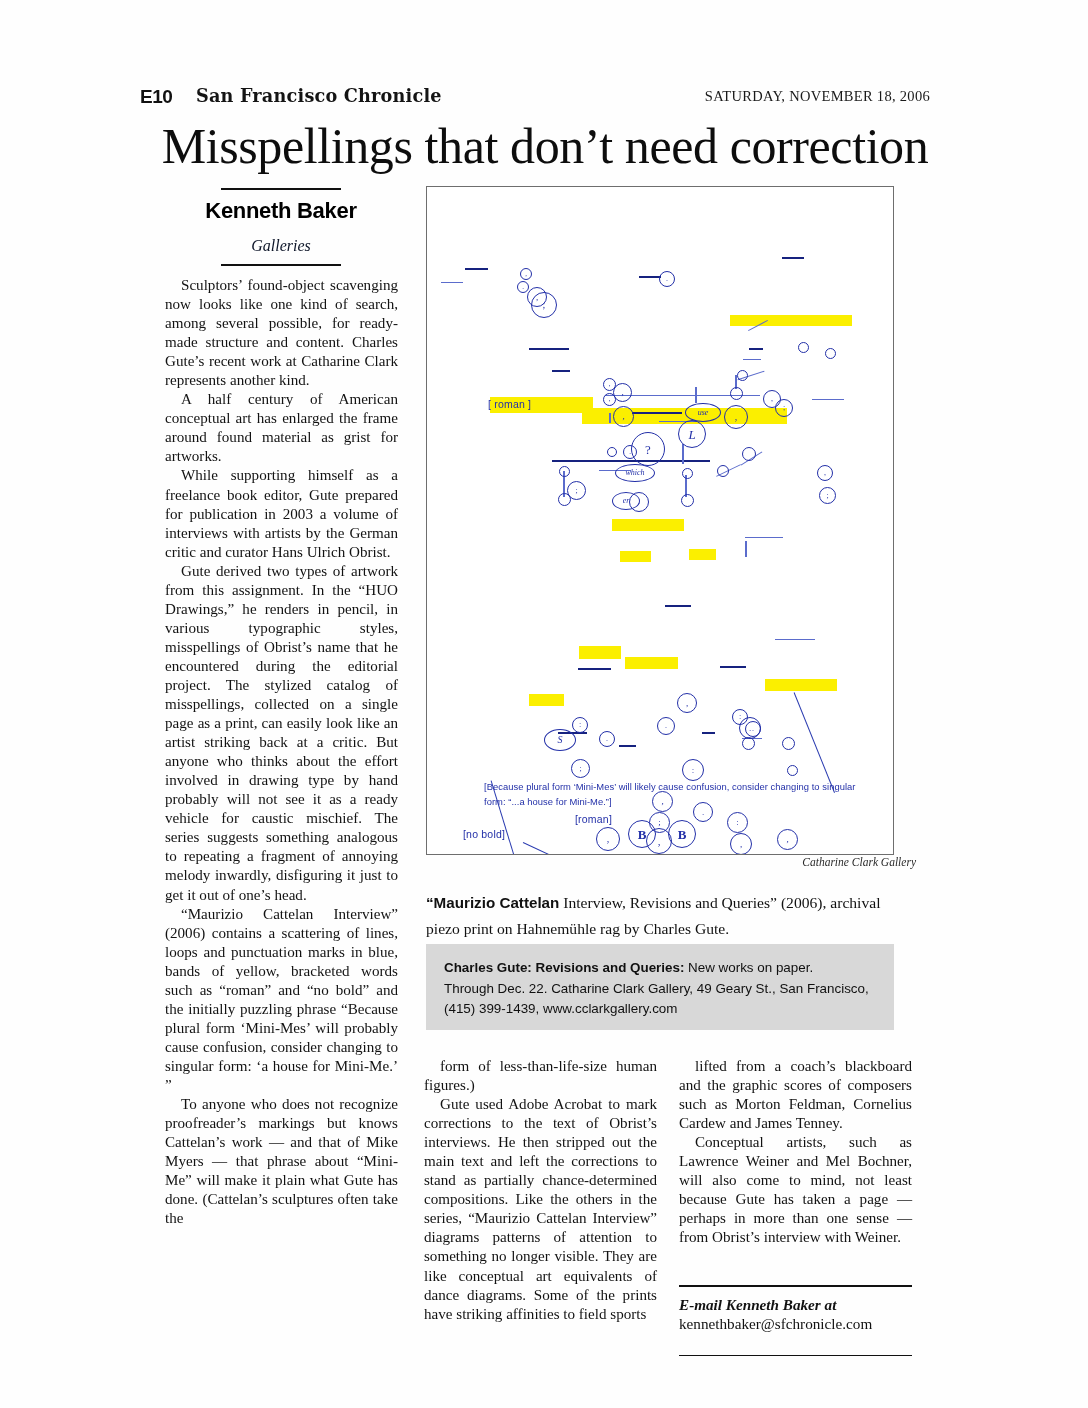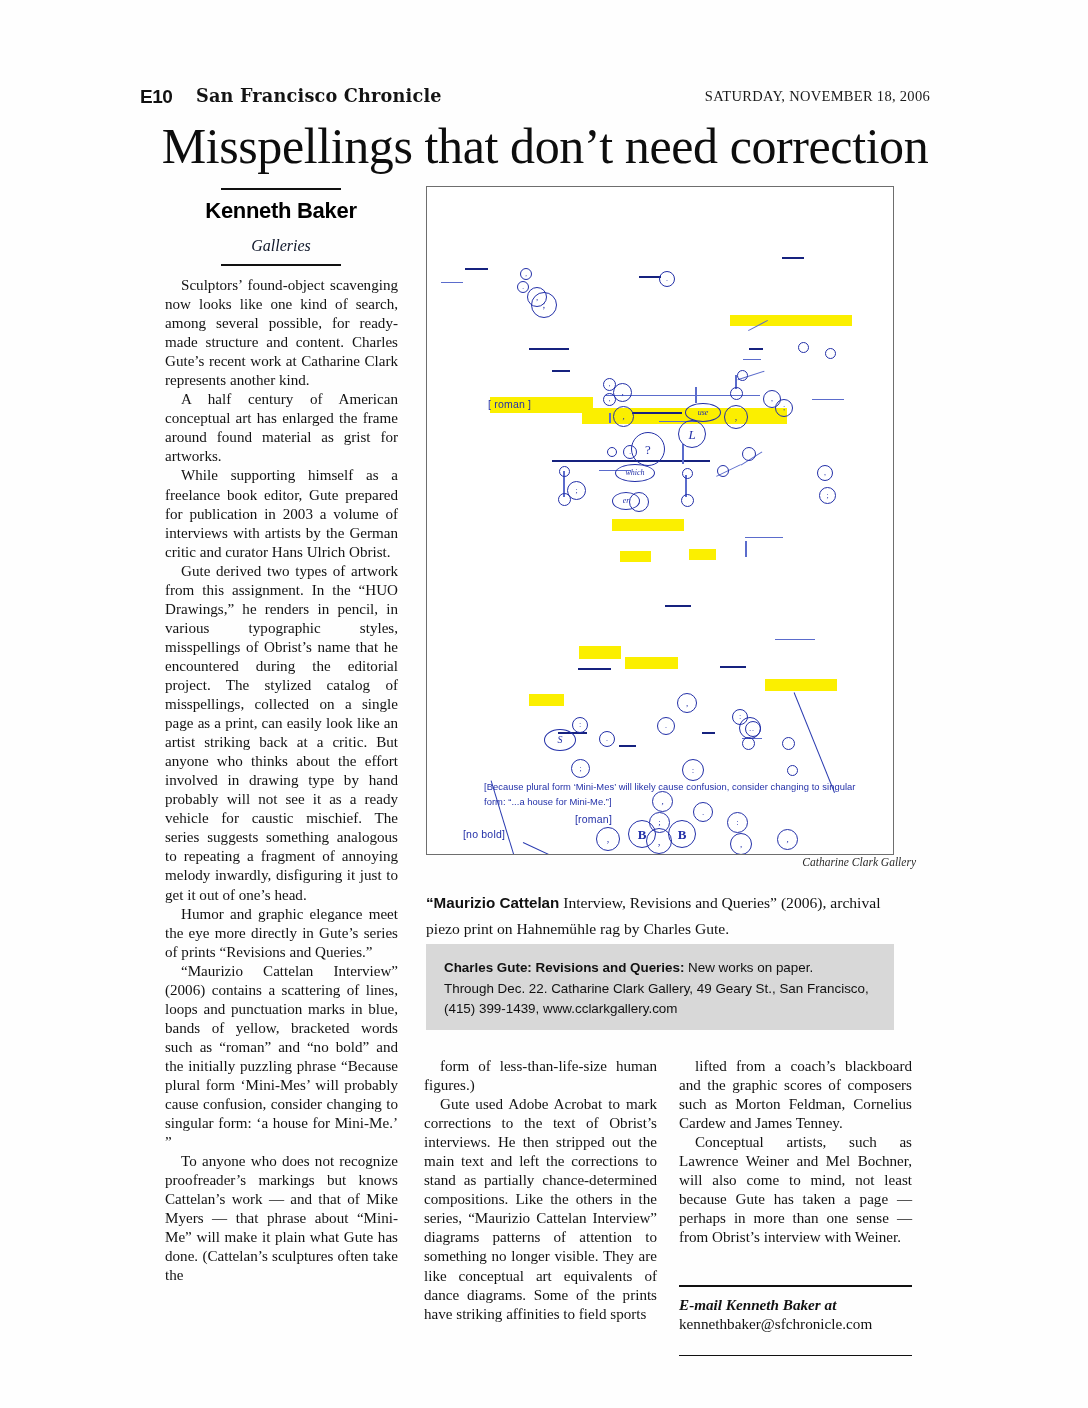--- a/index.html
+++ b/index.html
@@ -295,21 +295,20 @@
     <div class="byline-name">Kenneth Baker</div>
     <div class="byline-kicker">Galleries</div>
     <div class="rule-short bottom"></div>
   </div>
 
   <div class="col" id="col1">
     <p>Sculptors’ found-object scavenging now looks like one kind of search, among several possible, for ready-made structure and content. Charles Gute’s recent work at Catharine Clark represents another kind.</p>
     <p>A half century of American conceptual art has enlarged the frame around found material as grist for artworks.</p>
     <p>While supporting himself as a freelance book editor, Gute prepared for publication in 2003 a volume of interviews with artists by the German critic and curator Hans Ulrich Obrist.</p>
     <p>Gute derived two types of artwork from this assignment. In the “HUO Drawings,” he renders in pencil, in various typographic styles, misspellings of Obrist’s name that he encountered during the editorial project. The stylized catalog of misspellings, collected on a single page as a print, can easily look like an artist striking back at a critic. But anyone who thinks about the effort involved in drawing type by hand probably will not see it as a ready vehicle for caustic mischief. The series suggests something analogous to repeating a fragment of annoying melody inwardly, disfiguring it just to get it out of one’s head.</p>
-    <p>Humor and graphic elegance meet the eye more directly in Gute’s series of prints “Revisions and Queries.”</p>
     <p>“Maurizio Cattelan Interview” (2006) contains a scattering of lines, loops and punctuation marks in blue, bands of yellow, bracketed words such as “roman” and “no bold” and the initially puzzling phrase “Because plural form ‘Mini-Mes’ will probably cause confusion, consider changing to singular form: ‘a house for Mini-Me.’ ”</p>
     <p>To anyone who does not recognize proofreader’s markings but knows Cattelan’s work — and that of Mike Myers — that phrase about “Mini-Me” will make it plain what Gute has done. (Cattelan’s sculptures often take the</p>
   </div>
 
   <div class="art-frame">
     <div class="art-canvas">
 
       <div class="hl" style="left:303px; top:128px; width:122px; height:11px;"></div>
       <div class="hl" style="left:63px;  top:210px; width:103px; height:16px;"></div>
       <div class="hl" style="left:155px; top:221px; width:205px; height:16px;"></div>

